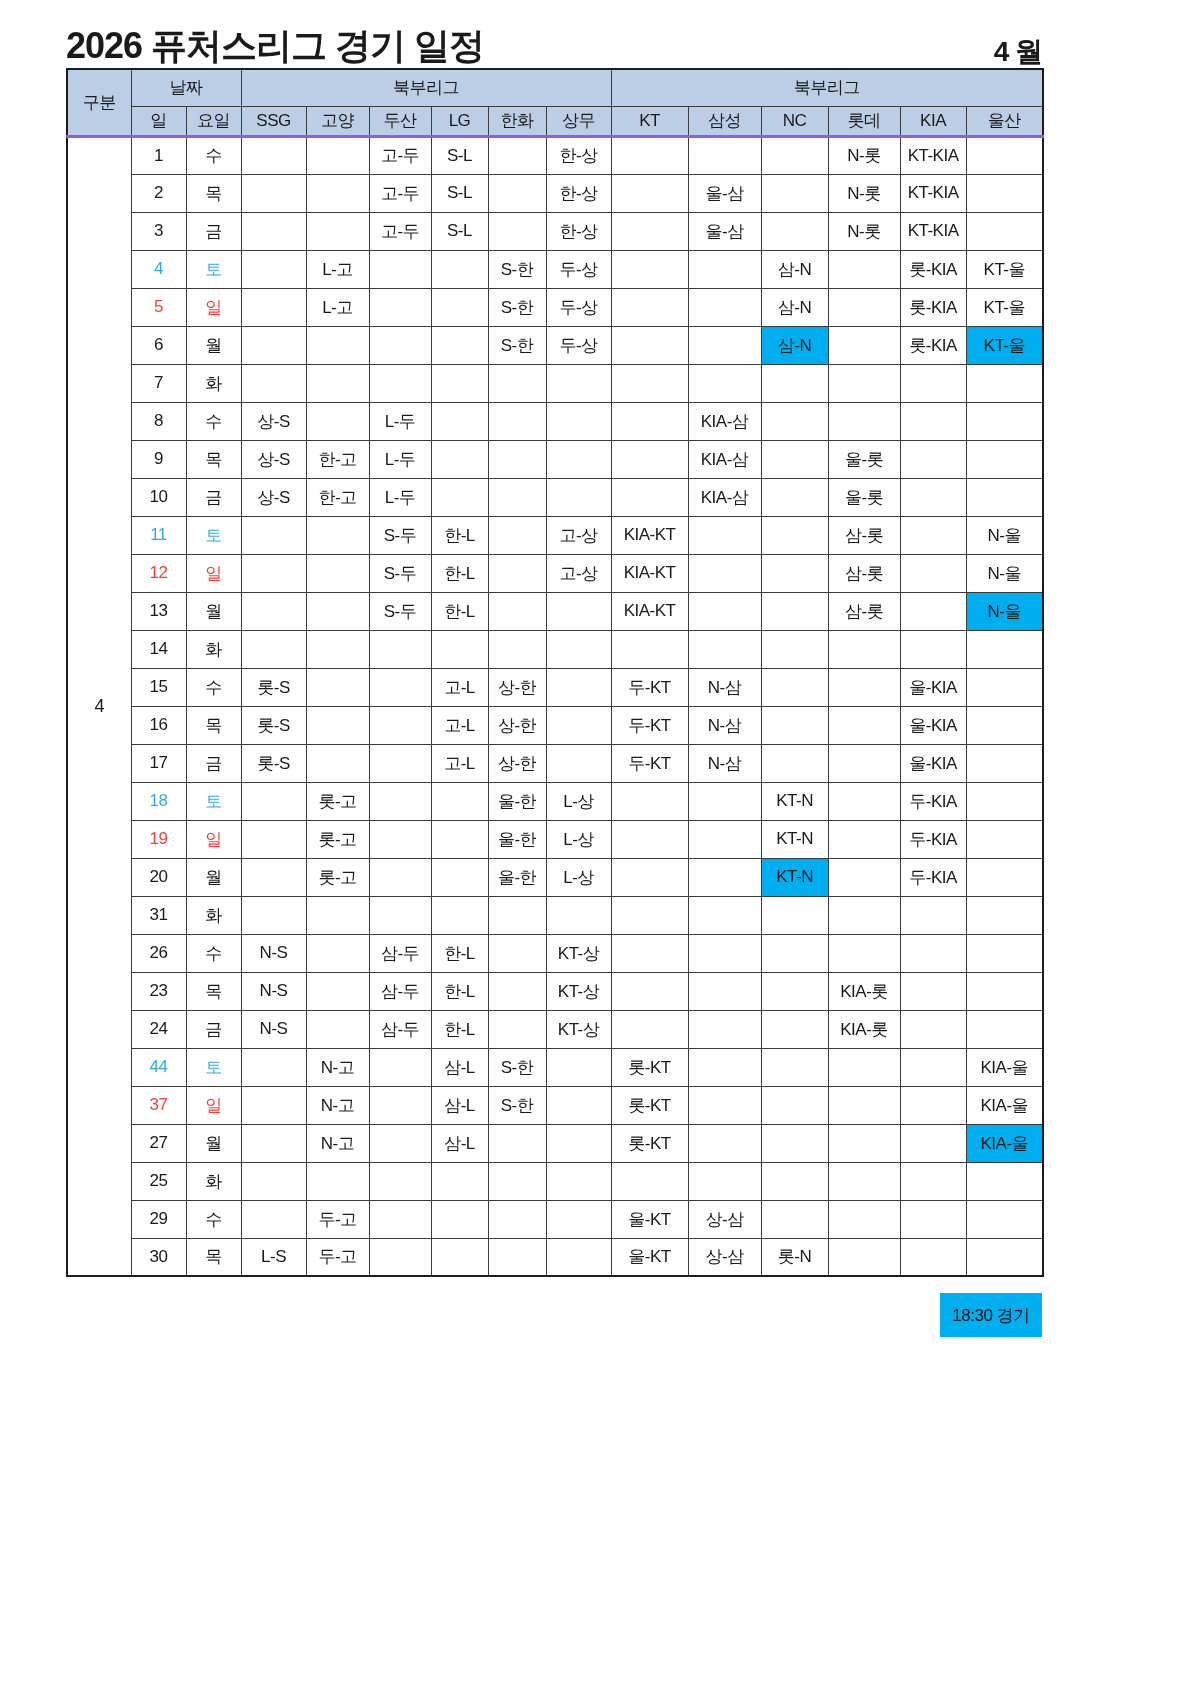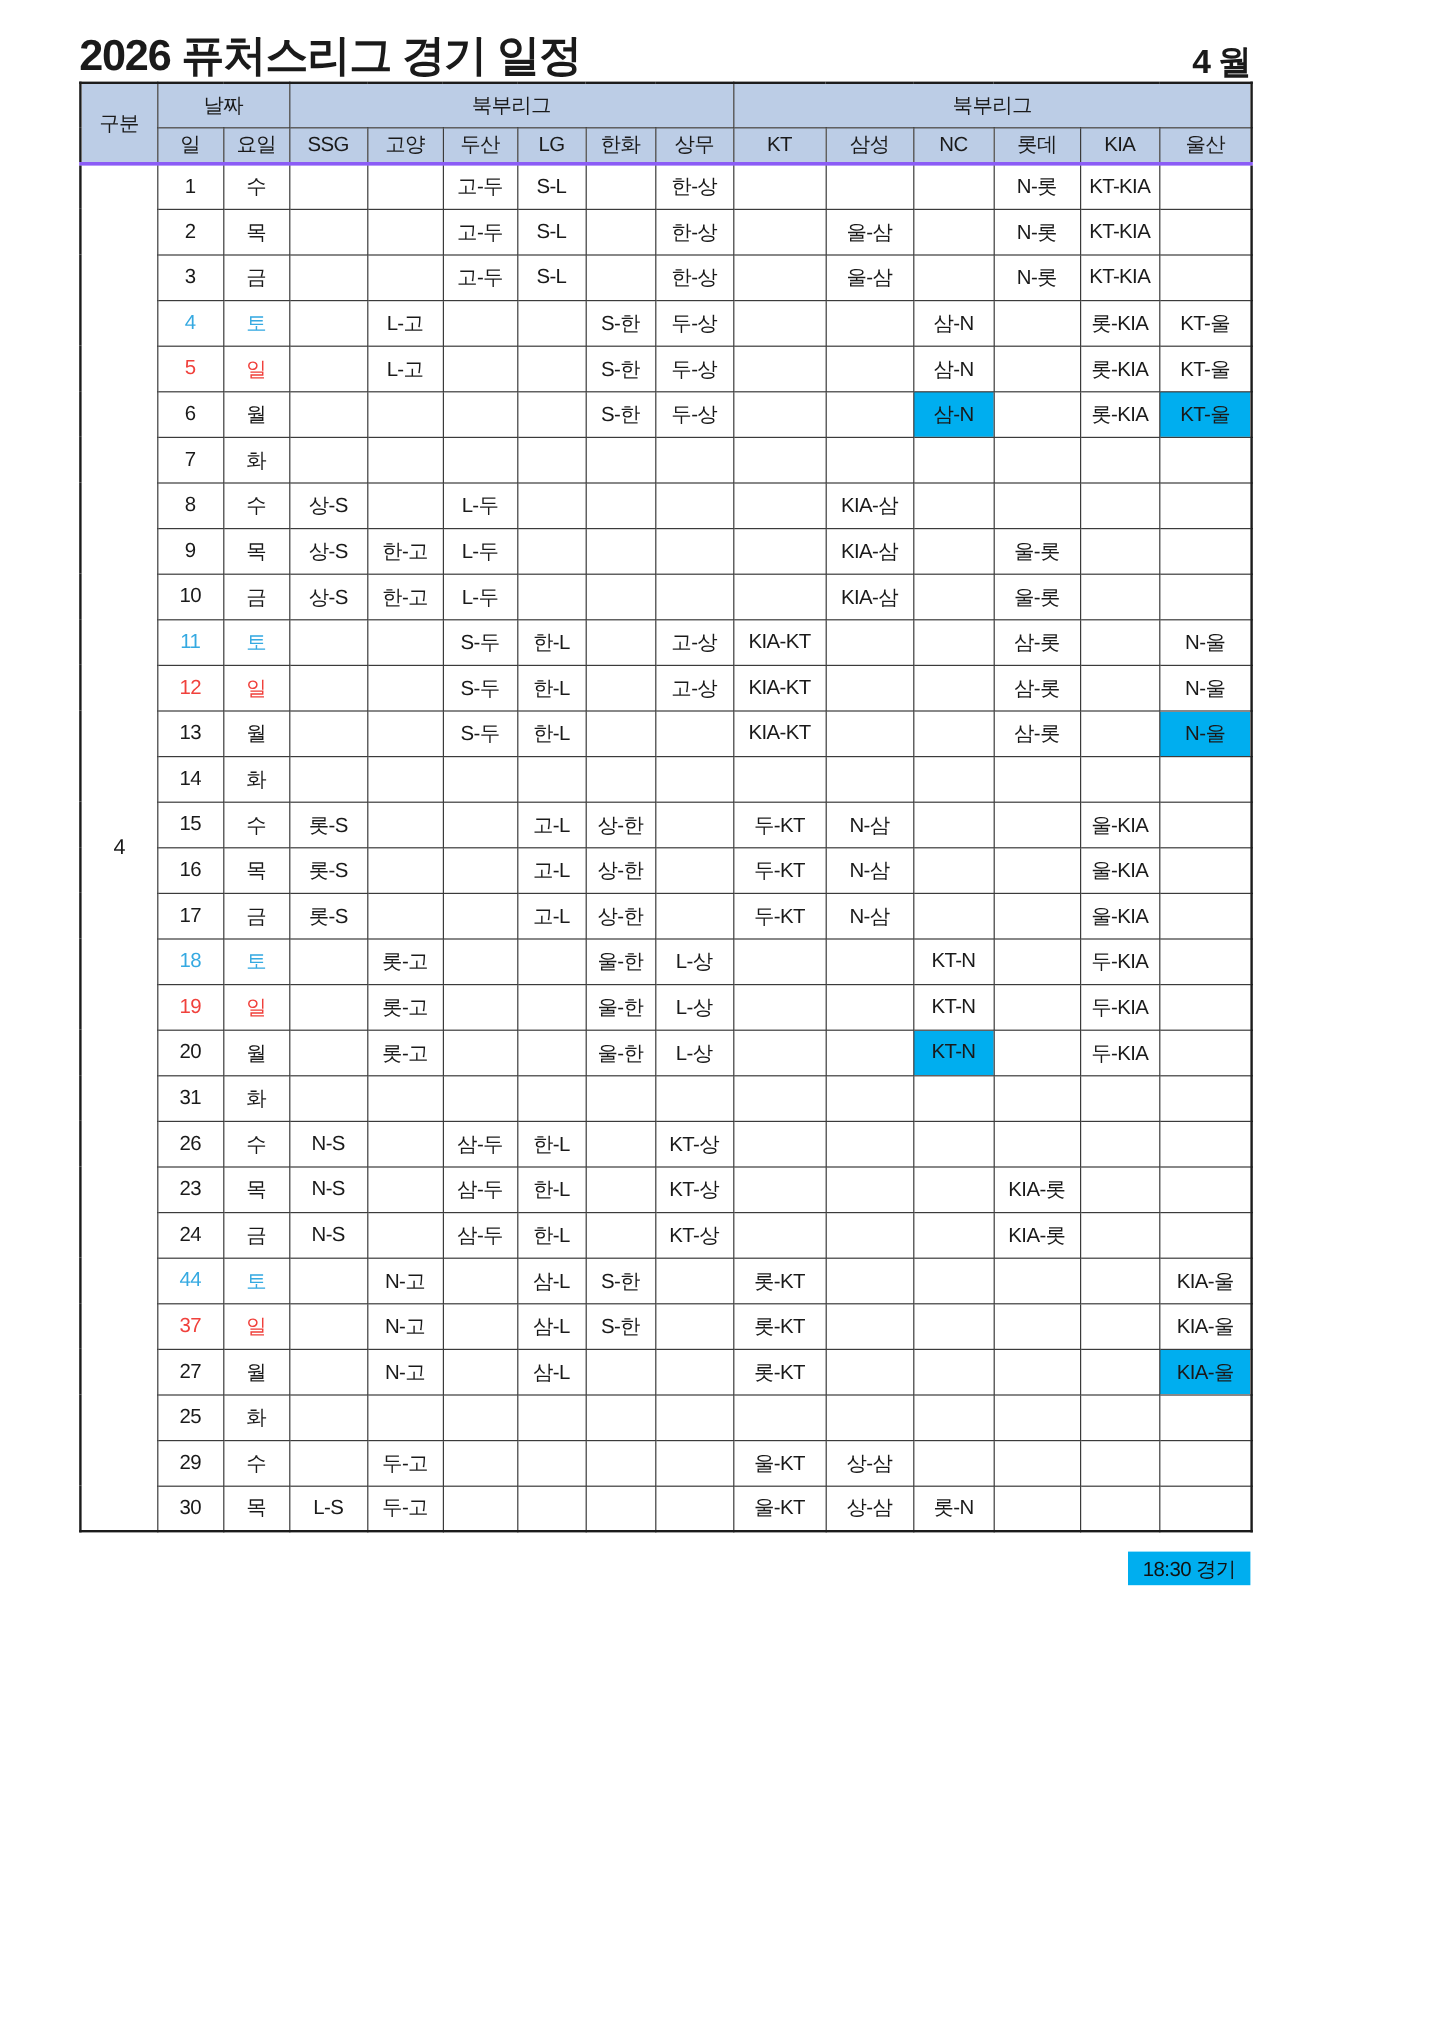--- a/index.html
+++ b/index.html
@@ -65,21 +65,21 @@
     background: #ffffff;
   }
   td.gubun { font-size: 18px; background: #ffffff; }
   td.sat { color: #35a9e1; }
   td.sun { color: #f0413c; }
   td.hl  { background: #00aeef; }
 
   .legend {
     position: absolute;
     left: 940px; top: 1293px;
-    width: 102px; height: 28px;
+    width: 102px; height: 44px;
     background: #00aeef;
     color: #111;
     font-size: 17px;
     letter-spacing: -0.5px;
     display: flex;
     align-items: center;
     justify-content: center;
   }
 </style>
 </head>

